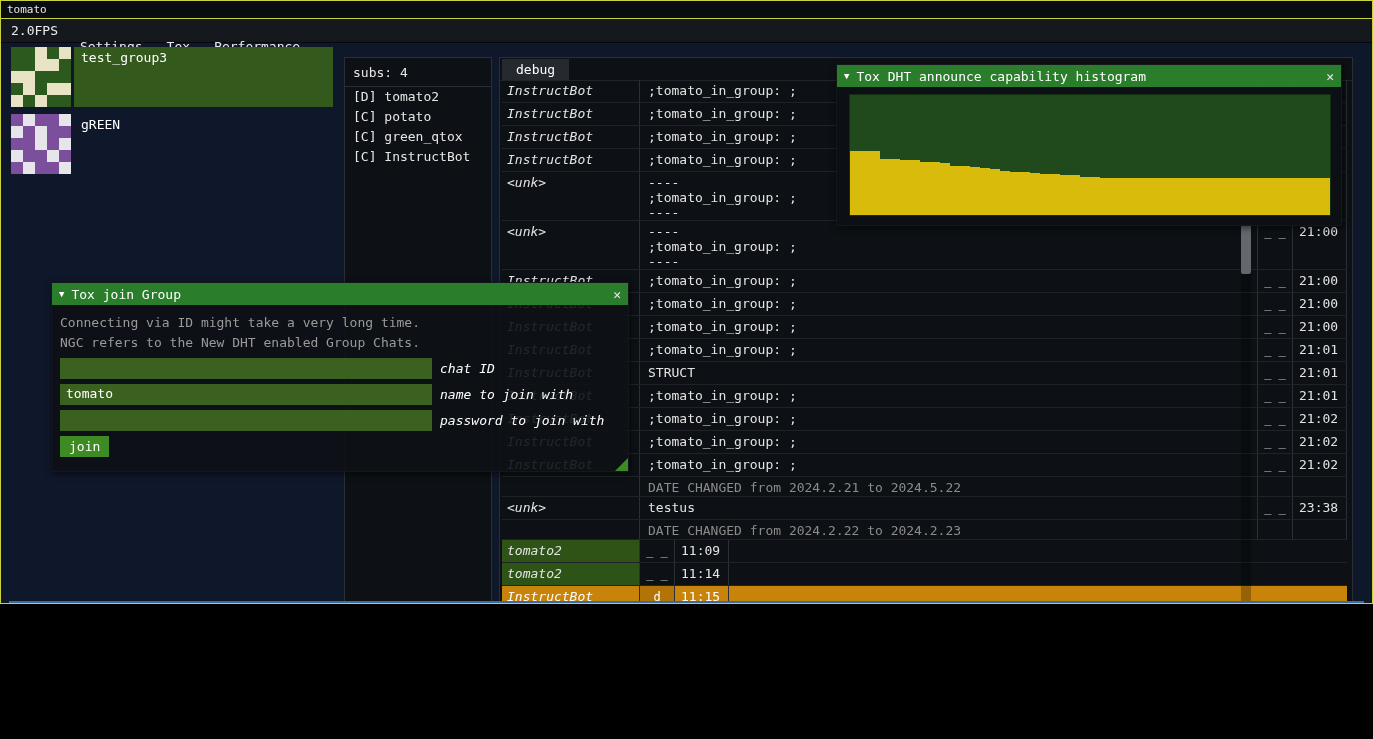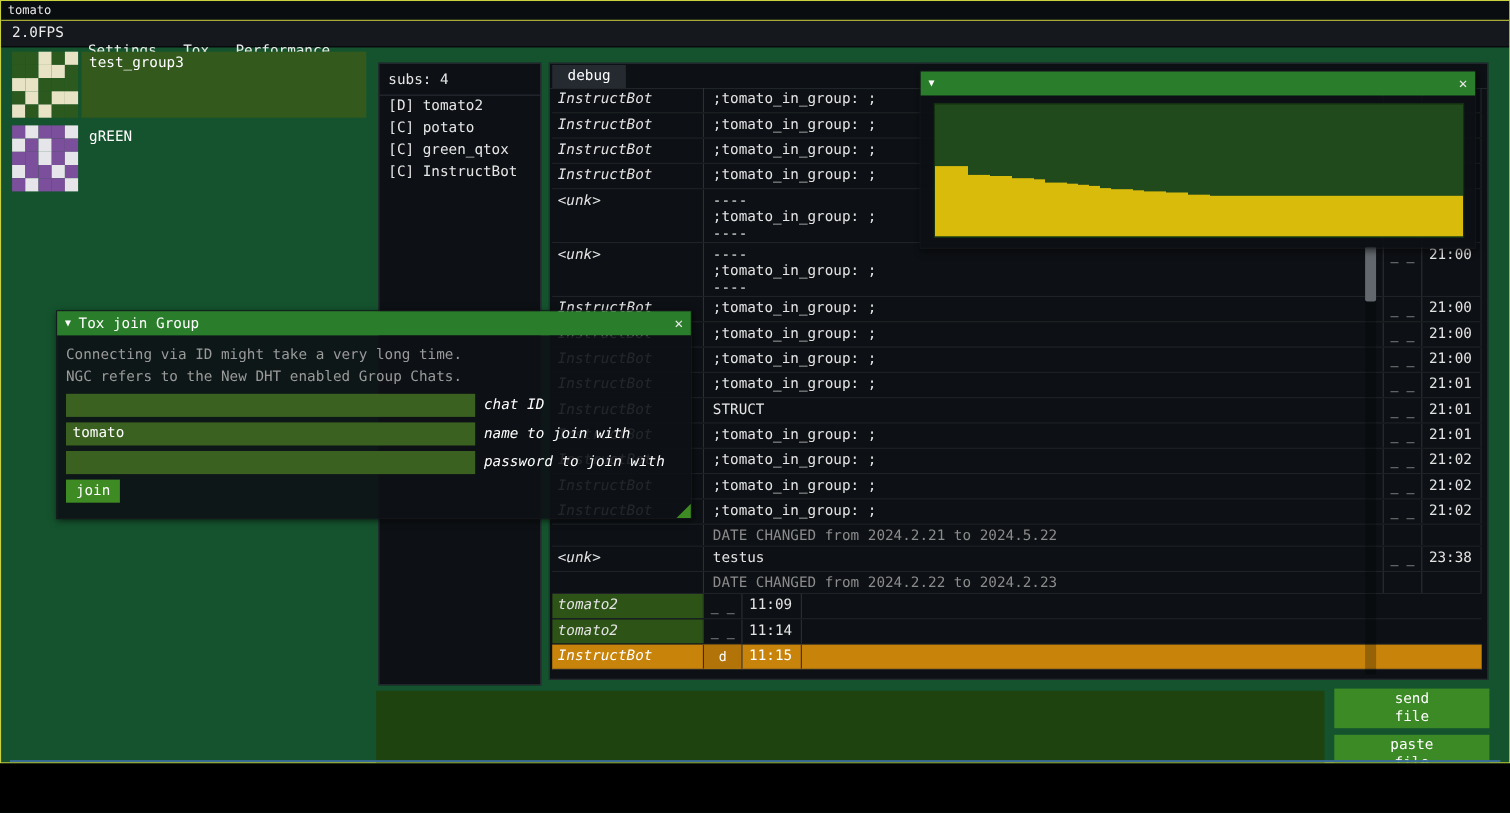--- a/index.html
+++ b/index.html
@@ -1,16 +1,16 @@
 <!DOCTYPE html>
 <html><head>
 <meta charset="utf-8">
 <style>
   html,body{margin:0;padding:0;background:#000;}
-  .app{position:relative;width:1373px;height:694px;background:#14532d;border:1px solid #c9d13f;
+  .app{position:relative;width:1373px;height:604px;background:#0f172a;border:1px solid #c9d13f;
        box-sizing:border-box;font-family:"DejaVu Sans Mono",monospace;font-size:13px;color:#e6e6e6;overflow:hidden;}
   .titlebar{position:absolute;left:0;top:0;right:0;height:17px;background:#0a0d10;color:#e8e8e8;
             font-size:11px;line-height:17px;padding-left:6px;border-bottom:1px solid #c9d13f;}
   .menubar{position:absolute;left:0;top:18px;right:0;height:23px;background:#15191d;display:flex;
            align-items:center;border-bottom:1px solid #06080a;}
   .fps{padding:0 10px;color:#ececec;}
   .mitem{padding:0 12px;color:#ececec;cursor:default;margin-top:31px;}
   
   .contact-list{position:absolute;left:10px;top:46px;width:322px;}
   .contact{display:flex;height:60px;margin-bottom:7px;}
@@ -357,20 +357,21 @@
         <div class="jlabel">password to join with</div>
       </div>
       <div class="joinbtn">join</div>
       <div class="grip"></div>
     </div>
   </div>
 
   <div class="fwin histwin">
     <div class="fwin-title">
       <span class="collapse">▼</span>
+      <span>Tox DHT announce capability histogram</span>
       <span class="closex">✕</span>
     </div>
     <div class="histbody">
       <div class="plot">
           <div class="hbar" style="height: 53%;"></div>
           <div class="hbar" style="height: 53%;"></div>
           <div class="hbar" style="height: 53%;"></div>
           <div class="hbar" style="height: 47%;"></div>
           <div class="hbar" style="height: 47%;"></div>
           <div class="hbar" style="height: 46%;"></div>

